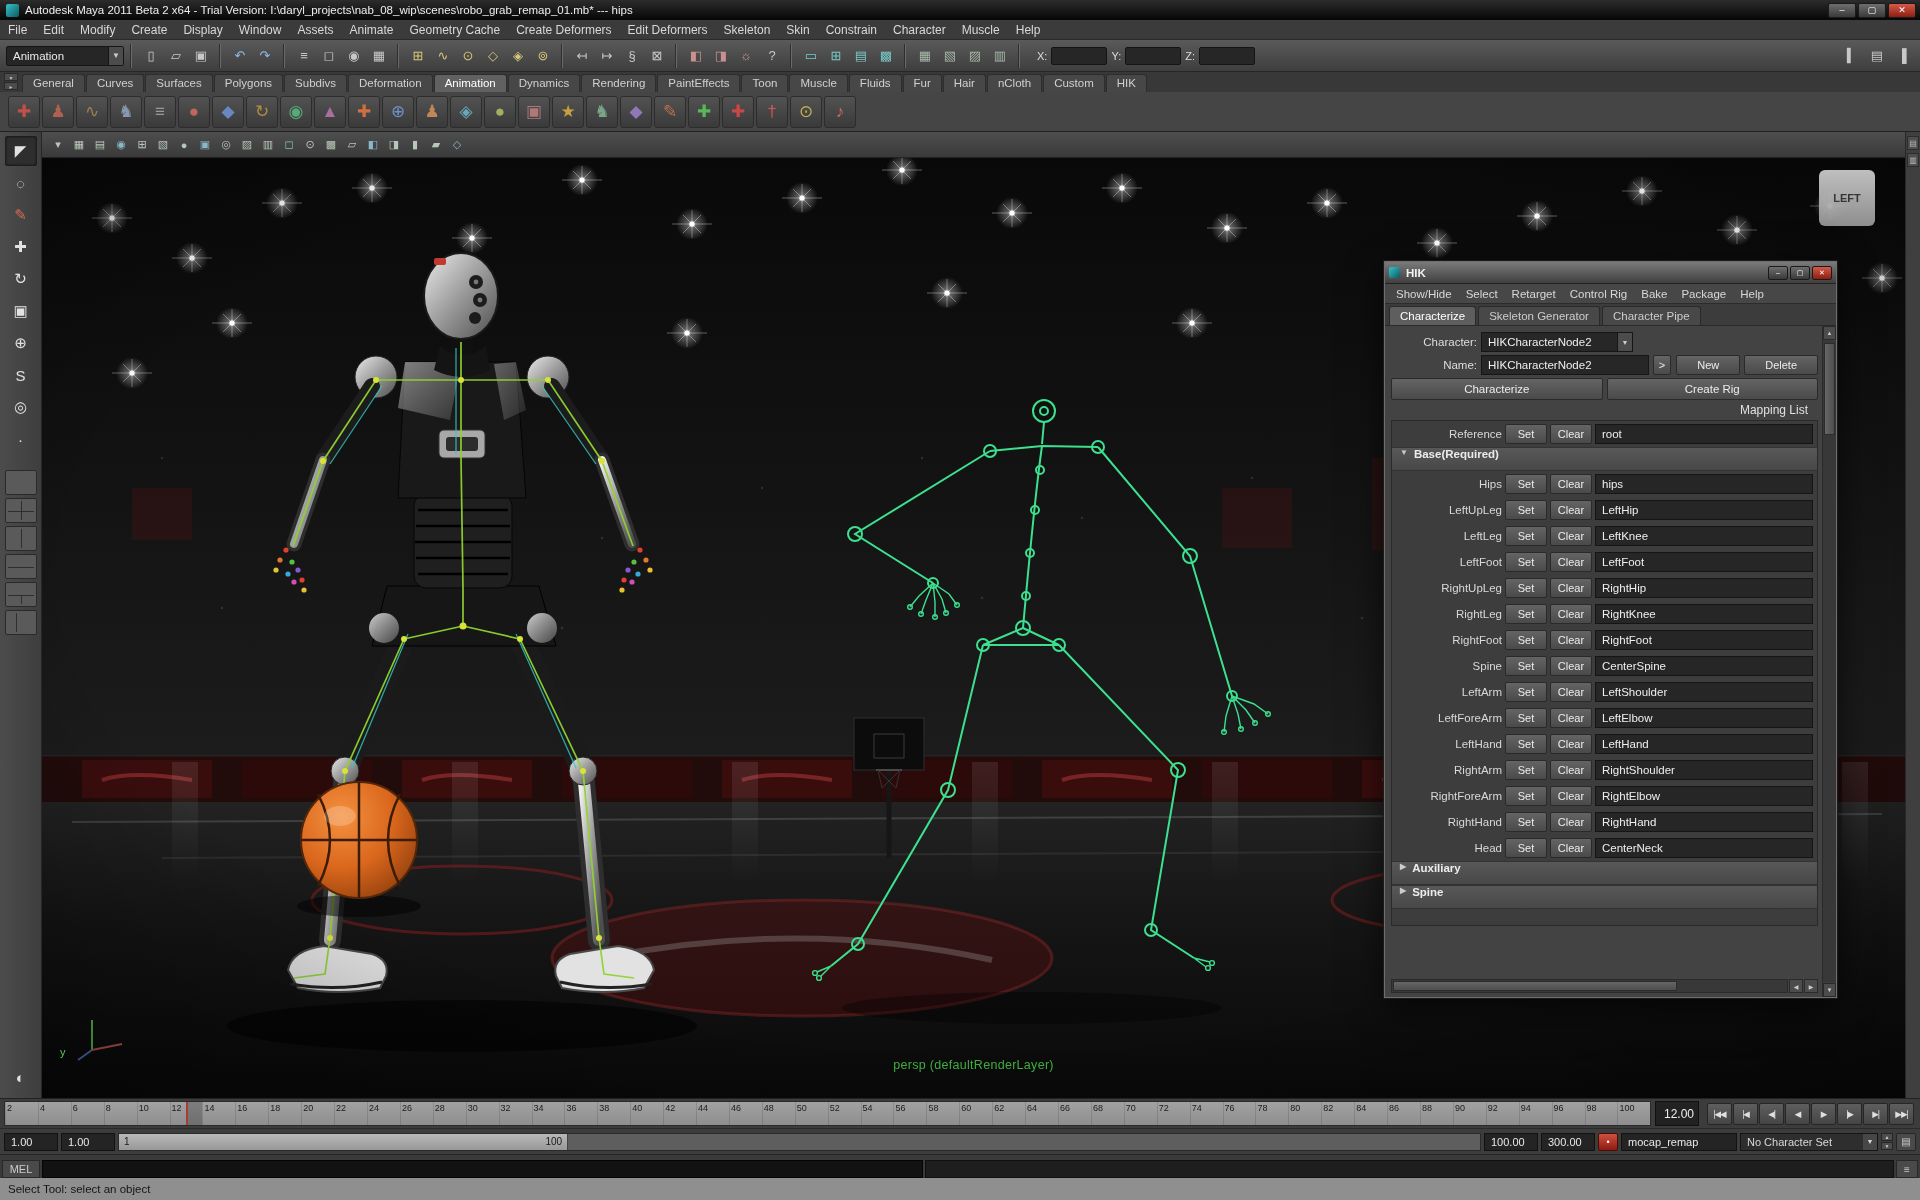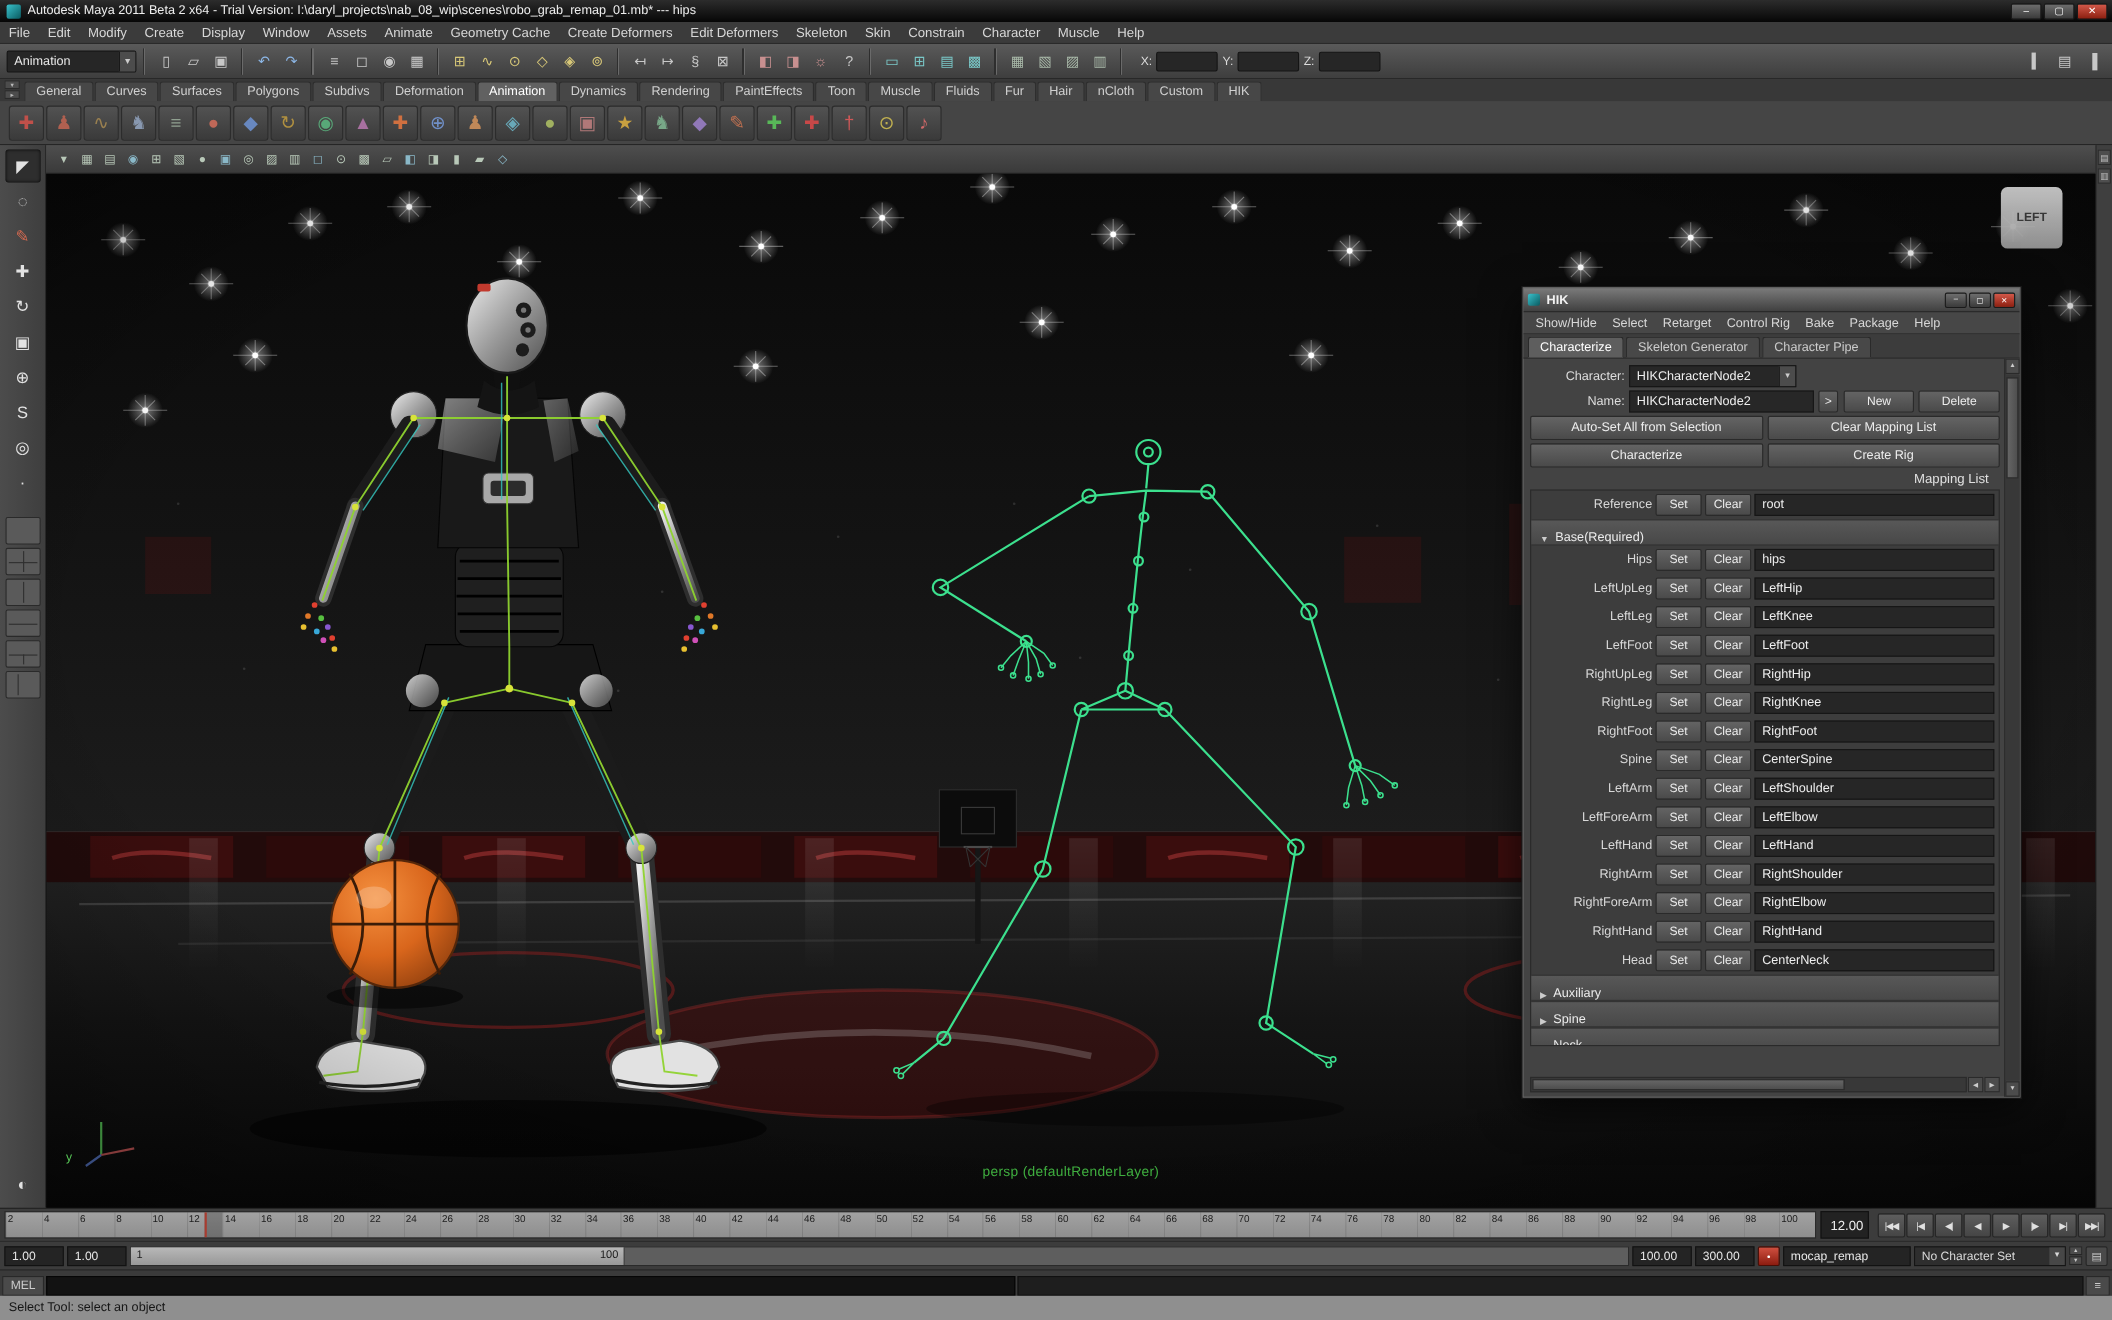--- a/index.html
+++ b/index.html
@@ -123,21 +123,21 @@
   .btn { height:20px; background:linear-gradient(#646464,#4a4a4a); border:1px solid #2a2a2a; border-radius:2px; color:#ececec; font-size:11px; font-family:"Liberation Sans",sans-serif; display:flex; align-items:center; justify-content:center; padding:0 20px; cursor:default; }
   .btn.sq { width:18px; padding:0; }
   .hik-bigrow { display:flex; gap:4px; flex:none; }
   .hik-bigrow .btn { flex:1; height:22px; font-size:11.5px; }
   .maplist-label { text-align:right; padding-right:10px; font-size:12px; color:#e0e0e0; flex:none; }
   .maplist { flex:none; height:506px; overflow:hidden; background:#3d3d3d; border:1px solid #2a2a2a; display:flex; flex-direction:column; }
   .map-row { height:26px; flex:none; display:flex; align-items:center; gap:3px; padding:0 4px; }
   .map-slot { width:106px; text-align:right; font-size:11.5px; color:#d8d8d8; flex:none; }
   .mini-btn { width:42px; height:20px; flex:none; background:linear-gradient(#646464,#4a4a4a); border:1px solid #2a2a2a; border-radius:2px; color:#ececec; font-size:11px; font-family:"Liberation Sans",sans-serif; cursor:default; }
   .map-value { flex:1; height:20px; background:#262626; border:1px solid #151515; color:#eee; font-size:11.5px; display:flex; align-items:center; padding-left:6px; }
-  .map-section { height:24px; flex:none; display:flex; align-items:flex-end; gap:6px; padding-left:8px; background:linear-gradient(#585858,#484848); border-top:1px solid #333; border-bottom:1px solid #333; font-size:11.5px; font-weight:normal; color:#ececec; }
+  .map-section { height:24px; flex:none; display:flex; align-items:flex-start; gap:6px; padding-left:8px; background:linear-gradient(#585858,#484848); border-top:1px solid #333; border-bottom:1px solid #333; font-size:11.5px; font-weight:bold; color:#ececec; }
   .tri { font-size:8px; color:#ccc; }
   .tri.open::before{content:"▼"} .tri.closed::before{content:"▶"}
   .hik-hscroll { margin-top:auto; height:14px; flex:none; display:flex; align-items:stretch; gap:1px; }
   .hs-track { flex:1; background:#383838; border:1px solid #2a2a2a; position:relative; }
   .hs-thumb { position:absolute; left:1px; top:1px; bottom:1px; width:72%; background:linear-gradient(#666,#4e4e4e); border:1px solid #2c2c2c; }
   .sbtn { width:14px; background:#4c4c4c; border:1px solid #2a2a2a; font-size:6px; color:#ccc; display:flex; align-items:center; justify-content:center; }
   .hik-vscroll { width:14px; flex:none; display:flex; flex-direction:column; gap:1px; background:#3c3c3c; border-left:1px solid #2a2a2a; }
   .vs-track { flex:1; position:relative; background:#383838; }
   .vs-thumb { position:absolute; top:2px; left:1px; right:1px; height:92px; background:linear-gradient(90deg,#666,#4e4e4e); border:1px solid #2c2c2c; }
   .sbtn.v { width:auto; height:14px; }
@@ -838,24 +838,20 @@
         </div>
       </div>
       <div class="hik-row">
         <span class="hik-label">Name:</span>
         <span class="hik-field">HIKCharacterNode2</span>
         <button class="btn sq">&gt;</button>
         <button class="btn" style="margin-left:auto">New</button>
         <button class="btn">Delete</button>
       </div>
       <div class="hik-bigrow">
-        <button class="btn">Auto-Set All from Selection</button>
-        <button class="btn">Clear Mapping List</button>
-      </div>
-      <div class="hik-bigrow">
         <button class="btn">Characterize</button>
         <button class="btn">Create Rig</button>
       </div>
       <div class="maplist-label">Mapping List</div>
       <div class="maplist">
         <div class="map-row">
           <span class="map-slot">Reference</span>
           <button class="mini-btn">Set</button>
           <button class="mini-btn">Clear</button>
           <span class="map-value">root</span>
@@ -954,24 +950,20 @@
           <button class="mini-btn">Clear</button>
           <span class="map-value">CenterNeck</span>
         </div>
         <div class="map-section">
           <span class="tri closed"></span>
           <span>Auxiliary</span>
         </div>
           <div class="map-section">
           <span class="tri closed"></span>
           <span>Spine</span>
-        </div>
-          <div class="map-section">
-          <span class="tri closed"></span>
-          <span>Neck</span>
         </div>
       </div>
       <div class="hik-hscroll">
         <div class="hs-track">
             <div class="hs-thumb"></div>
           </div>
         <span class="sbtn">◀</span>
         <span class="sbtn">▶</span>
       </div>
     </div>

